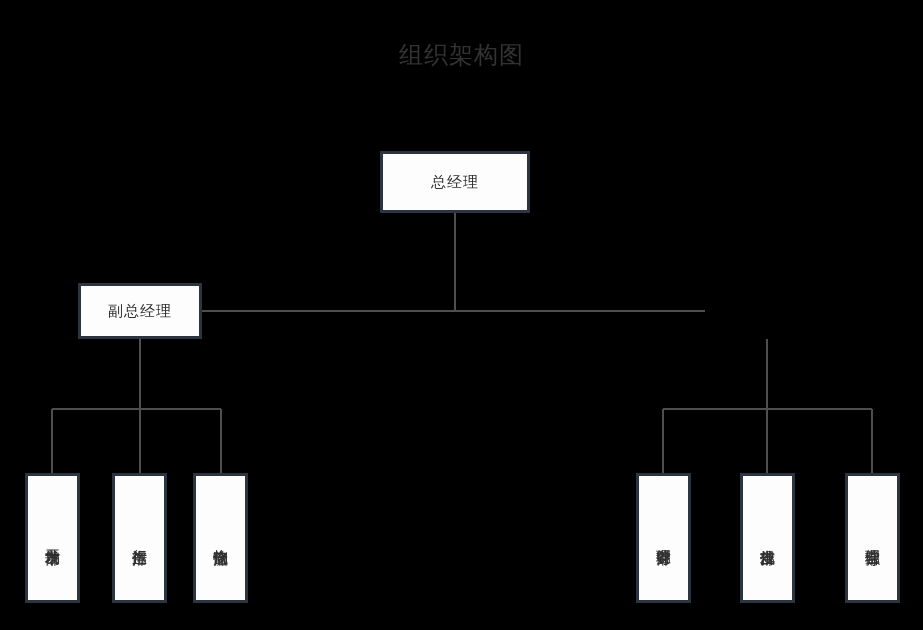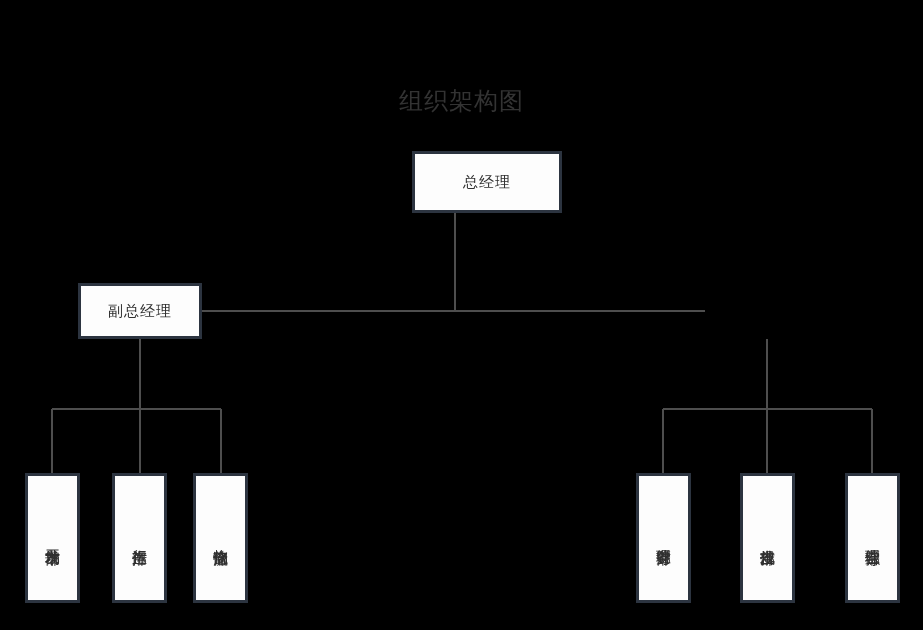--- a/index.html
+++ b/index.html
@@ -28,21 +28,20 @@
     position: absolute;
     left: 0;
     top: 38px;
     width: 923px;
     text-align: center;
     font-size: 24px;
     line-height: 34px;
     color: #333333;
     letter-spacing: 1px;
     white-space: nowrap;
-    margin-top: 46px;
   }
 
   
   .edges {
     position: absolute;
     left: 0;
     top: 0;
     width: 923px;
     height: 630px;
     pointer-events: none;
@@ -81,21 +80,21 @@
   .node.vertical .node-label {
     font-size: 15px;
     line-height: 22px;
     letter-spacing: 0;
     writing-mode: vertical-rl;
     text-orientation: upright;
     white-space: nowrap;
   }
 
   
-  .lvl1 { width: 150px; height: 62px; margin-left: 32px; }
+  .lvl1 { width: 150px; height: 62px; }
   .lvl2 { width: 124px; height: 56px; }
   .leaf { width: 55px; height: 130px; }
 </style>
 </head>
 <body>
 
 <div id="chart-canvas">
 
   <div class="chart-title">组织架构图</div>
 

